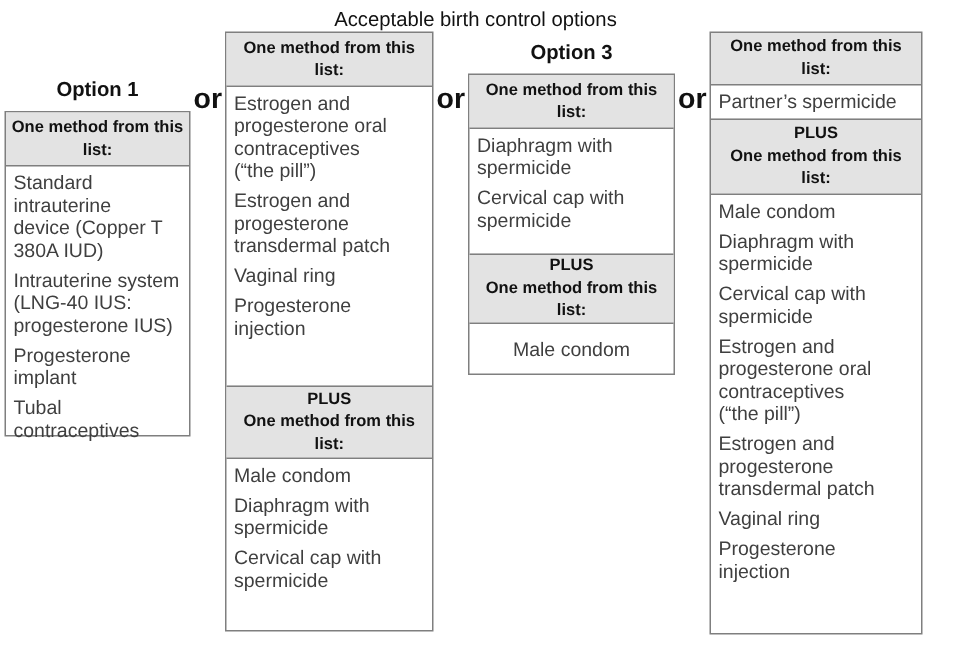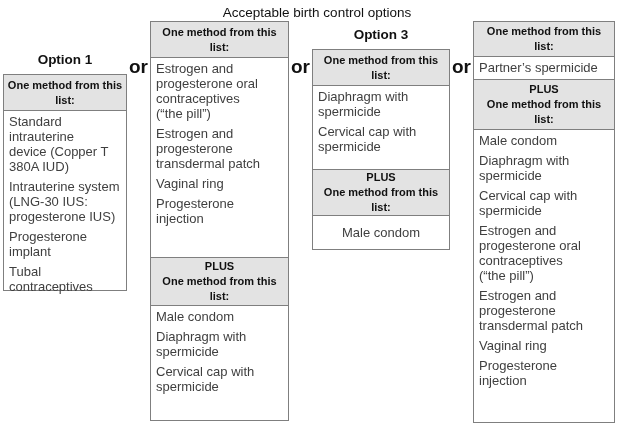--- a/index.html
+++ b/index.html
@@ -105,21 +105,21 @@
     <div class="col c1">
       <div class="opt-label">Option 1</div>
       <div class="box">
         <div class="hdr hdr1">One method from this list:</div>
         <div class="list list1">
           <div class="item">Standard
 intrauterine
 device (Copper T
 380A IUD)</div>
           <div class="item">Intrauterine system
-(LNG-30 IUS:
+(LNG-40 IUS:
 progesterone IUS)</div>
           <div class="item">Progesterone
 implant</div>
           <div class="item">Tubal contraceptives</div>
         </div>
       </div>
     </div>
 
     <div class="or">or</div>
 

